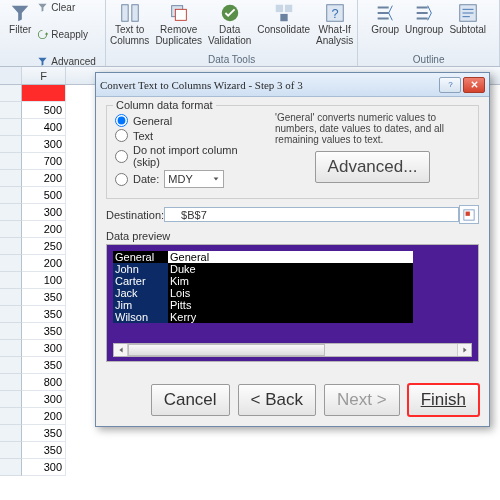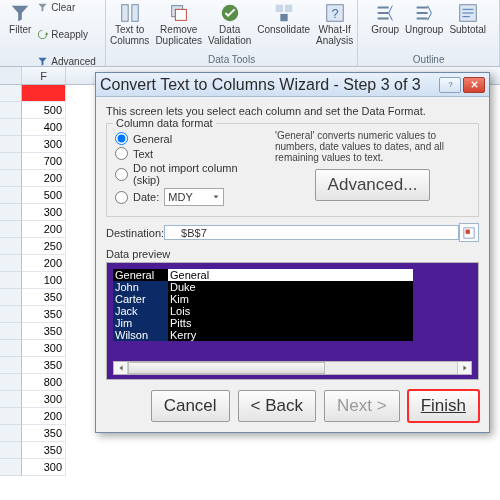--- a/index.html
+++ b/index.html
@@ -23,21 +23,21 @@
 .colhdr .corner { width:22px; background:#e8eef5; }
 .rows { }
 .row { height:17px; display:flex; }
 .row .rh { width:22px; text-align:center; font-size:10px; color:#555; background:#eef3f8; border-right:1px solid #b8c2ce; border-bottom:1px solid #d6dde5; line-height:17px; }
 .row .cell { width:44px; border-right:1px solid #e1e6ec; border-bottom:1px solid #e1e6ec; font-size:11px; text-align:right; padding-right:3px; line-height:17px; }
 .redcell { background:#ff2a2a; }
 
 
 .dialog { position:absolute; top:72px; left:95px; width:395px; background:#f0f0f0; border:1px solid #6e8aa8; box-shadow:3px 3px 8px rgba(0,0,0,.35); font-size:11px; }
 .titlebar { height:24px; background:linear-gradient(#e9f1fb,#cfe0f3); display:flex; align-items:center; padding:0 4px; border-bottom:1px solid #a8bdd4; }
-.titlebar .title { flex:1; color:#2b2b2b; font-size:16px; }
+.titlebar .title { flex:1; color:#2b2b2b; font-size:11px;font-family:Liberation Serif, serif; }
 .tbtn { width:22px; height:16px; margin-left:2px; display:flex; align-items:center; justify-content:center; border:1px solid #8aa2bc; background:linear-gradient(#f5f9fd,#d6e3f0); border-radius:2px; }
 .tbtn.close { background:linear-gradient(#f08070,#d4432e); border-color:#a83a2a; color:#fff; }
 .tbtn svg { width:9px; height:9px; }
 .dbody { padding:8px 10px 10px 10px; color:#333; }
 .intro { margin-bottom:6px; }
 .fieldset { border:1px solid #cfcfcf; padding:6px 8px 8px 8px; position:relative; margin-bottom:6px; }
 .fieldset .legend { position:absolute; top:-7px; left:6px; background:#f0f0f0; padding:0 3px; font-size:11px; }
 .radio { display:flex; align-items:center; gap:5px; margin:2px 0; }
 .radio input { margin:0; }
 .frow { display:flex; gap:10px; }
@@ -55,21 +55,21 @@
 .pvinner .hrow span, .pvinner .drow span { display:inline-block; width:55px; padding-left:2px; }
 .pvinner .hrow { background:#fff; color:#000; }
 .pvinner .sel { background:#000; color:#fff; }
 .pvinner .hrow .sel { background:#000; color:#fff; }
 .pvinner .drow .c0 { background:#0b2a66; }
 .scroll { position:absolute; left:6px; right:6px; bottom:4px; height:14px; border:1px solid #b5b5b5; background:#ececec; display:flex; }
 .scroll .ar { width:14px; background:#f5f5f5; border-right:1px solid #ccc; display:flex;align-items:center;justify-content:center; }
 .scroll .ar:last-child { border-left:1px solid #ccc; border-right:none; }
 .scroll .track { flex:1; position:relative; }
 .scroll .thumb { position:absolute; left:0; top:0; bottom:0; width:60%; background:linear-gradient(#f9f9f9,#dedede); border:1px solid #bcbcbc; }
-.dlgbtns { display:flex; justify-content:flex-end; gap:8px; margin-top:10px; }
+.dlgbtns { display:flex; justify-content:flex-end; gap:8px; margin-top:22px; }
 .hlred { outline:2px solid #ff2a2a; outline-offset:-1px; }
 .disabled { color:#9a9a9a; }
 </style>
 </head>
 <body>
 
 <div class="ribbon">
   <div class="rgroup" style="width:112px">
     <div class="items">
       <div class="ritem">
@@ -283,21 +283,20 @@
           <text x="5" y="8" text-anchor="middle" font-size="9" fill="#3a6fb0">?</text>
         </svg>
       </div>
     <div class="tbtn close">
         <svg viewBox="0 0 10 10">
           <path d="M2 2l6 6M8 2l-6 6" stroke="#fff" stroke-width="1.5"></path>
         </svg>
       </div>
   </div>
   <div class="dbody">
-    <div class="intro">This screen lets you select each column and set the Data Format.</div>
     <div class="fieldset">
       <div class="legend">Column data format</div>
       <div class="frow">
         <div class="fleft">
           <label class="radio">
               <input type="radio" checked="" style="">
               <span>General</span>
             </label>
           <label class="radio">
               <input type="radio" style="">

